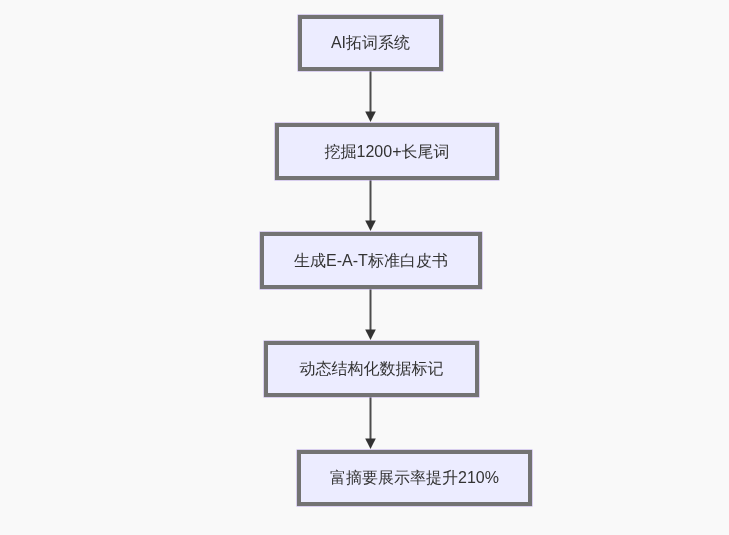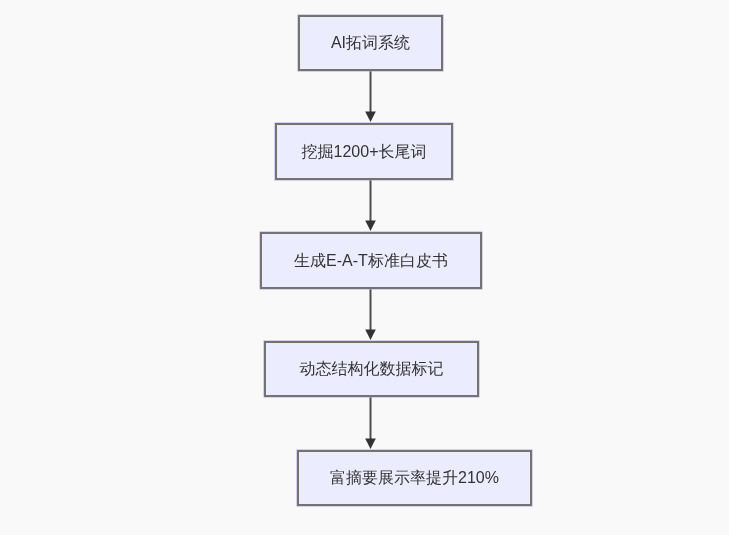--- a/index.html
+++ b/index.html
@@ -18,33 +18,33 @@
   .edges {
     position: absolute;
     left: 0;
     top: 0;
     pointer-events: none;
   }
   .node {
     position: absolute;
     box-sizing: border-box;
     background: #ECECFF;
-    border: 2px solid #737373;
+    border: 4px solid #737373;
     box-shadow: 0 0 0 0.5px #b9a6e6;
     color: #333333;
     font-size: 16px;
     line-height: 1;
     display: flex;
     align-items: center;
     justify-content: center;
     text-align: center;
     white-space: nowrap;
   }
   #n1 { left: 298px; top: 15px;  width: 145px; height: 56px; }
-  #n2 { left: 275px; top: 123px; width: 178px; height: 57px; }
+  #n2 { left: 275px; top: 123px; width: 224px; height: 57px; }
   #n3 { left: 260px; top: 232px; width: 222px; height: 57px; }
   #n4 { left: 264px; top: 341px; width: 215px; height: 56px; }
   #n5 { left: 253px; top: 450px; width: 235px; height: 56px; margin-left: 44px; }
 </style>
 </head>
 <body>
 
 <div class="canvas">
 
   <svg class="edges" width="729" height="535" viewBox="0 0 729 535" aria-hidden="true">

